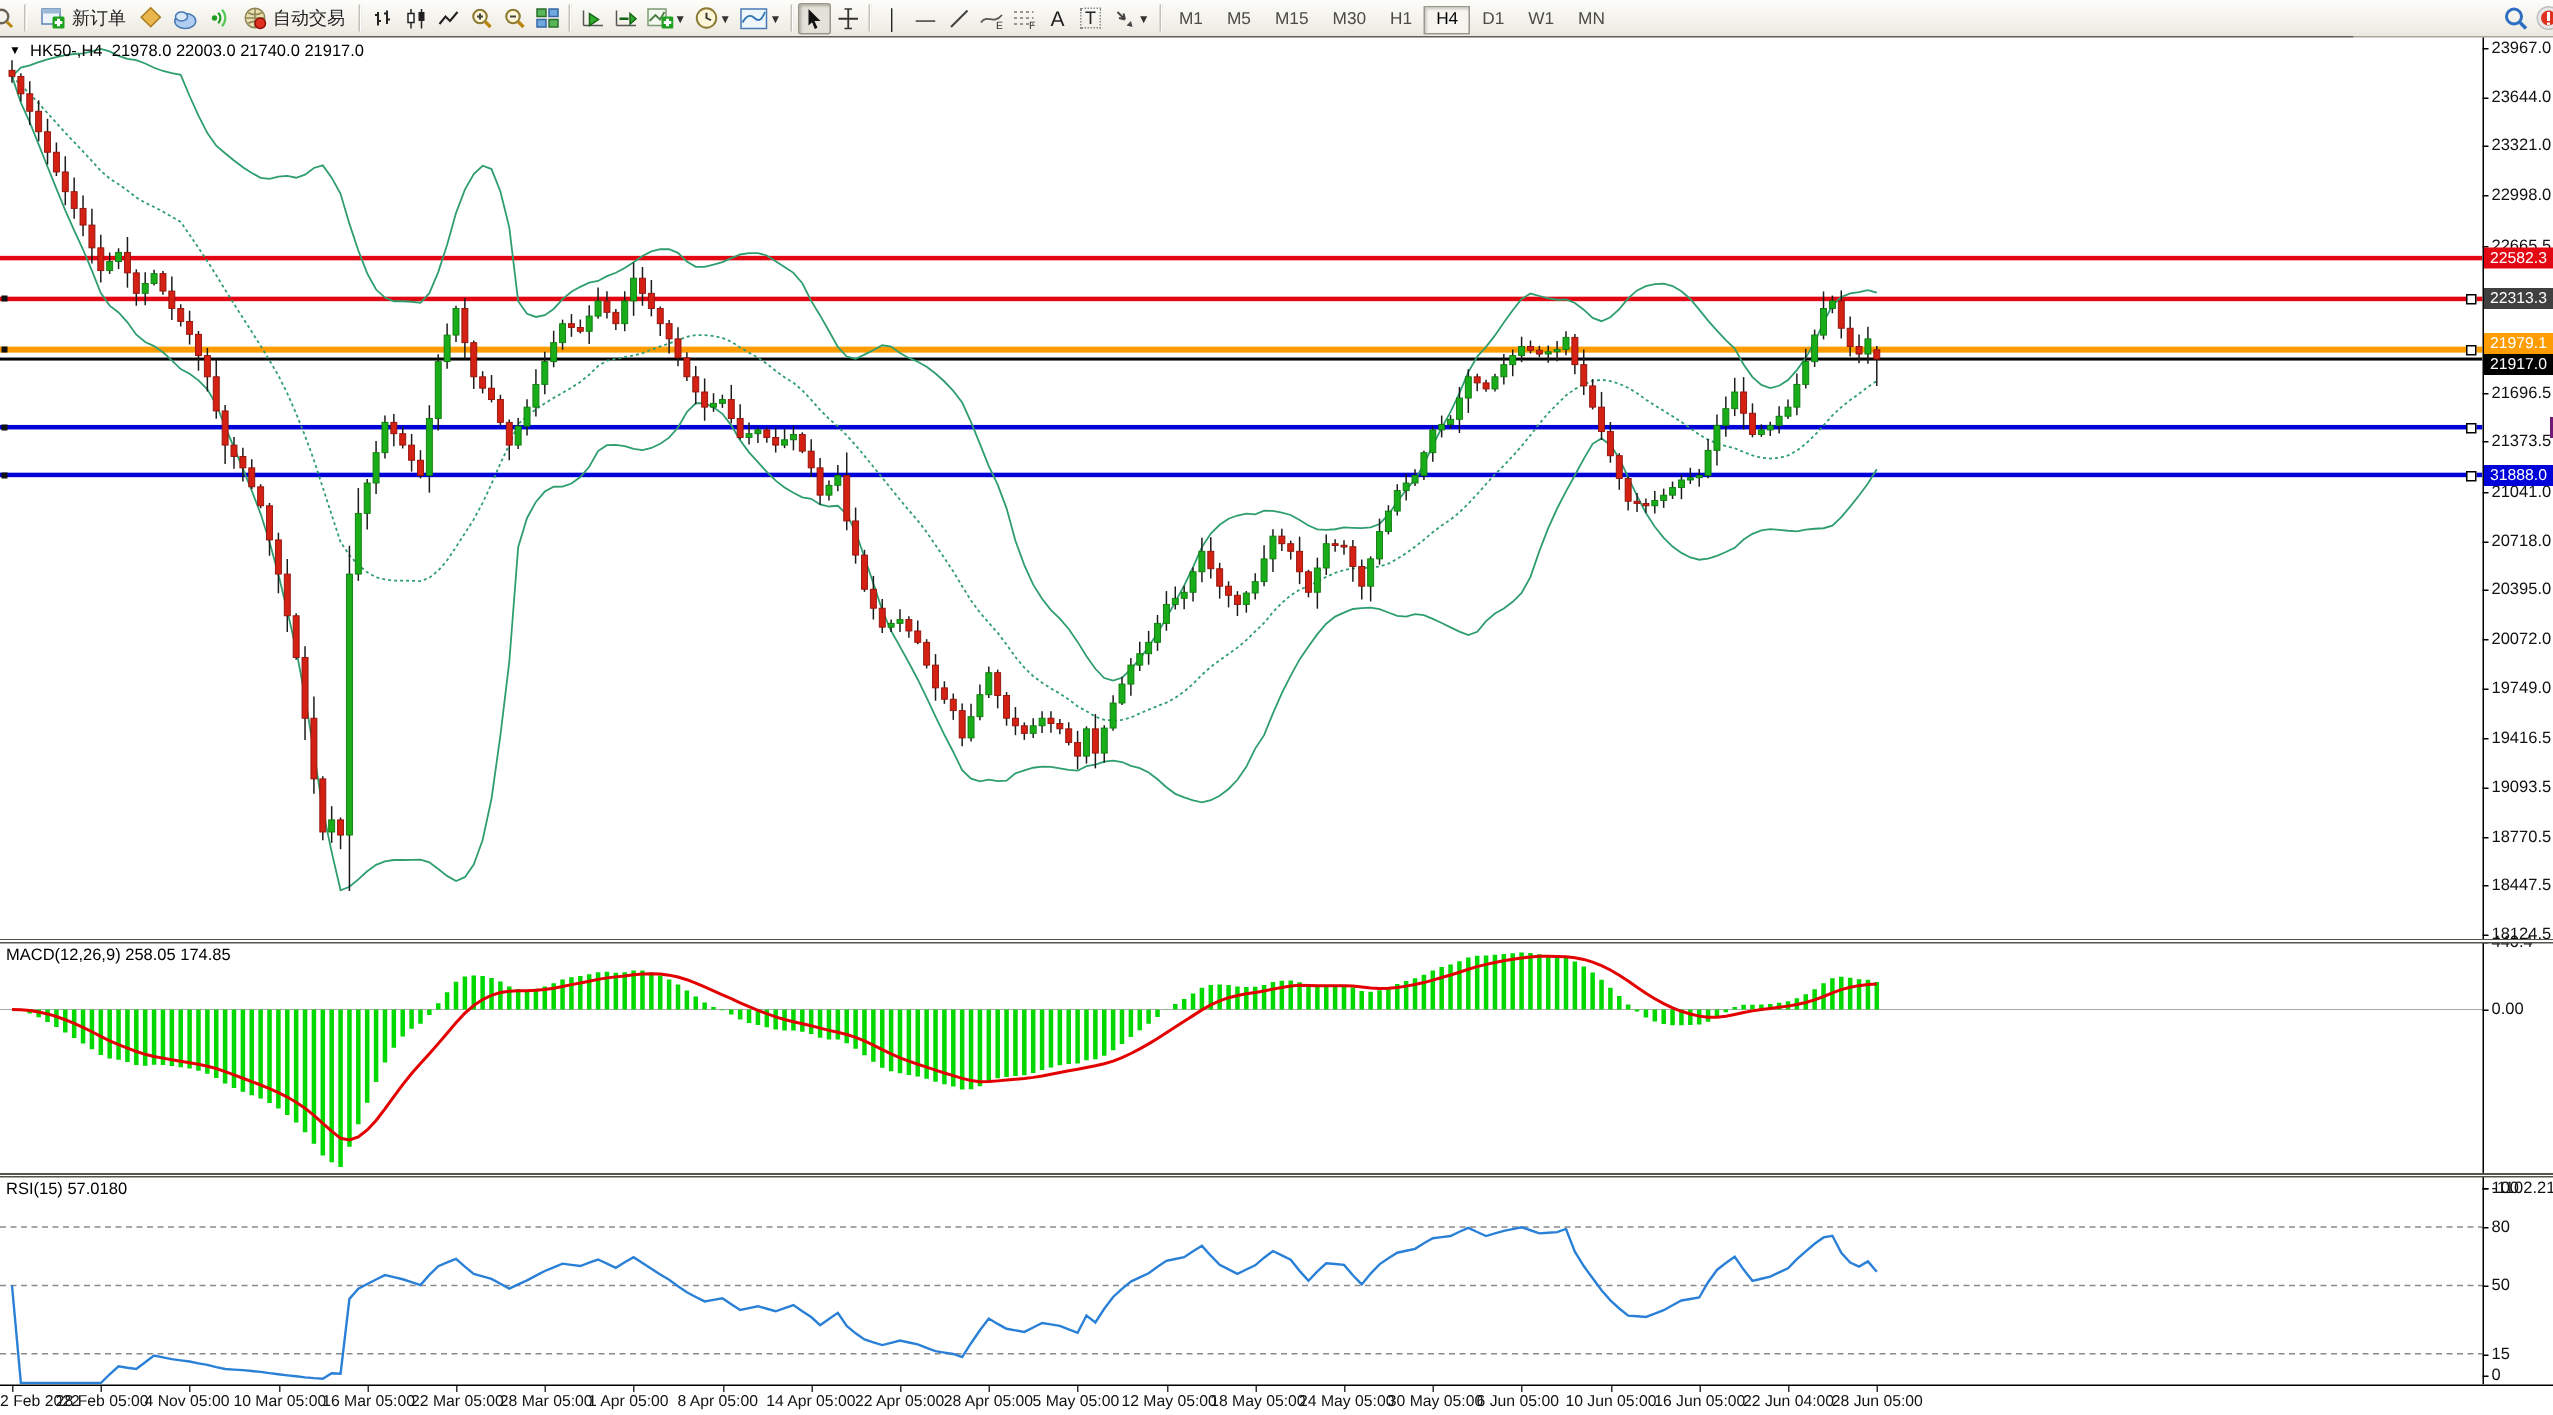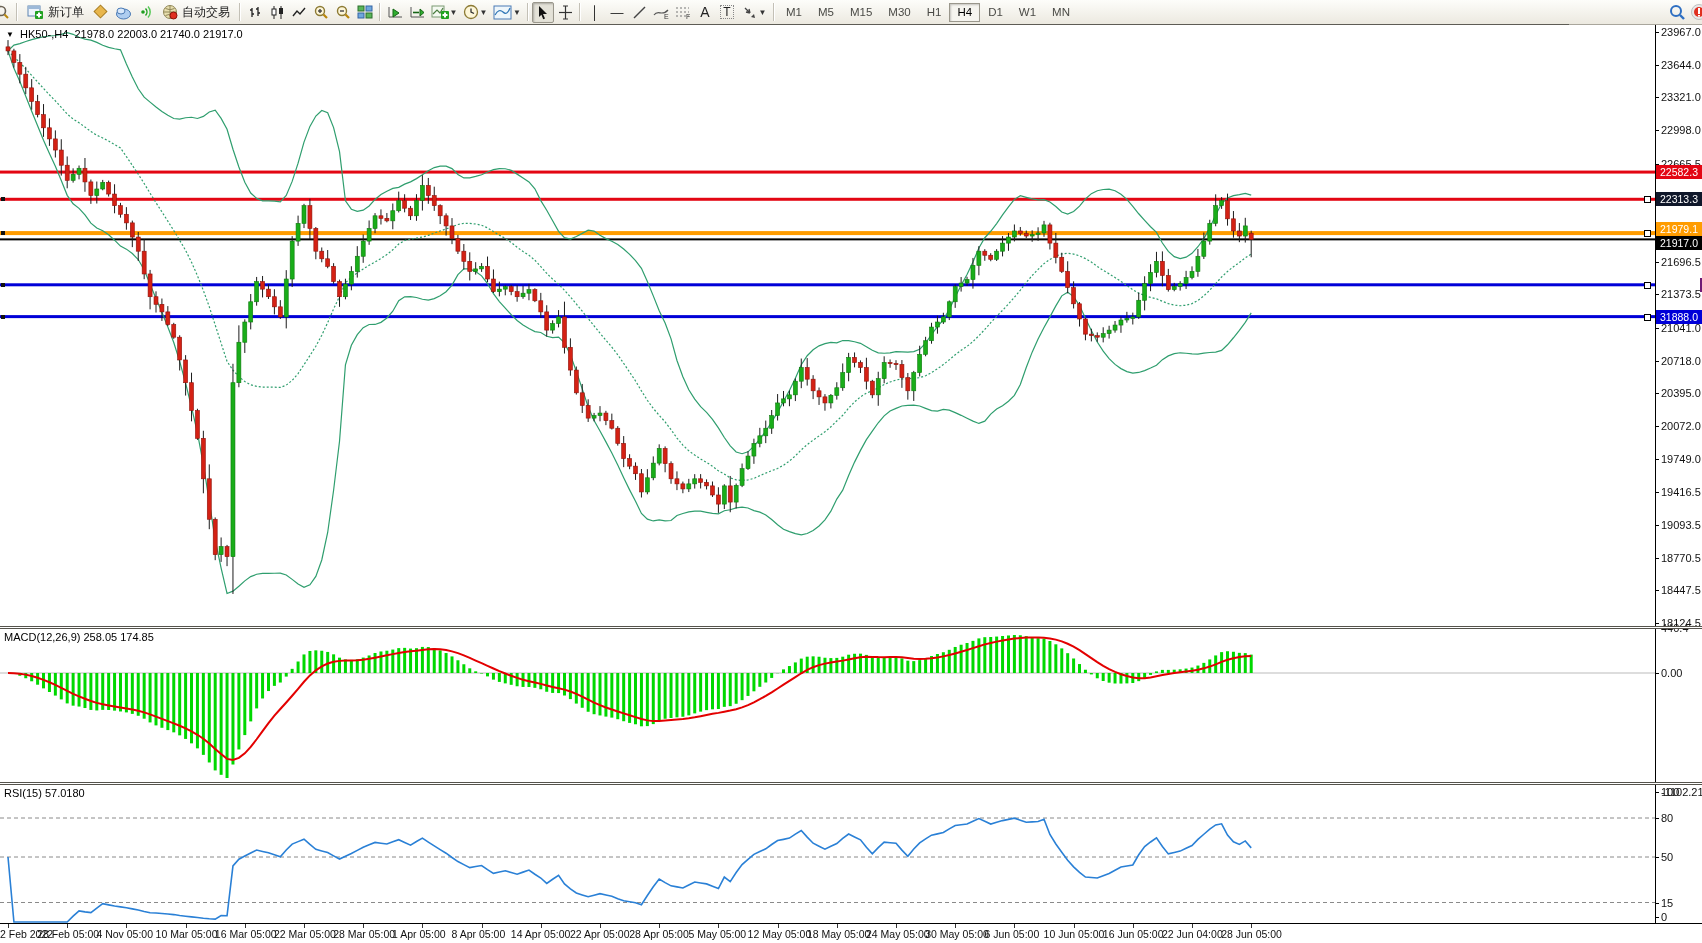--- a/index.html
+++ b/index.html
@@ -931,21 +931,21 @@
         <div class="ax-label" style="top: 461.307px;">19416.5</div>
         <div class="ax-tick" style="top: 499.98px;"></div>
         <div class="ax-label" style="top: 493.98px;">19093.5</div>
         <div class="ax-tick" style="top: 532.654px;"></div>
         <div class="ax-label" style="top: 526.654px;">18770.5</div>
         <div class="ax-tick" style="top: 565.327px;"></div>
         <div class="ax-label" style="top: 559.327px;">18447.5</div>
         <div class="ax-tick" style="top: 598px;"></div>
         <div class="ax-label" style="top: 592px;">18124.5</div>
         <div class="price-tag" style="top: 140.07px; background: rgb(227, 6, 19);">22582.3</div>
-        <div class="price-tag" style="top: 167.281px; background: #0f172a;">22313.3</div>
+        <div class="price-tag" style="top: 167.281px; background: #404040;">22313.3</div>
         <div class="handle" style="left: 1644px; top: 171.281px;"></div>
         <div class="lhandle" style="left: 1px; top: 172.281px;"></div>
         <div class="price-tag" style="top: 197.087px; background: rgb(255, 156, 0);">21979.1</div>
         <div class="handle" style="left: 1644px; top: 205.087px;"></div>
         <div class="lhandle" style="left: 1px; top: 206.087px;"></div>
         <div class="price-tag" style="top: 211.368px; background: rgb(0, 0, 0);">21917.0</div>
         <div class="price-tag" style="top: 252.797px; background: #701a75; margin-left: 44px;">21467.9</div>
         <div class="handle" style="left: 1644px; top: 256.797px;"></div>
         <div class="lhandle" style="left: 1px; top: 257.797px;"></div>
         <div class="price-tag" style="top: 284.621px; background: rgb(0, 0, 216);">31888.0</div>

